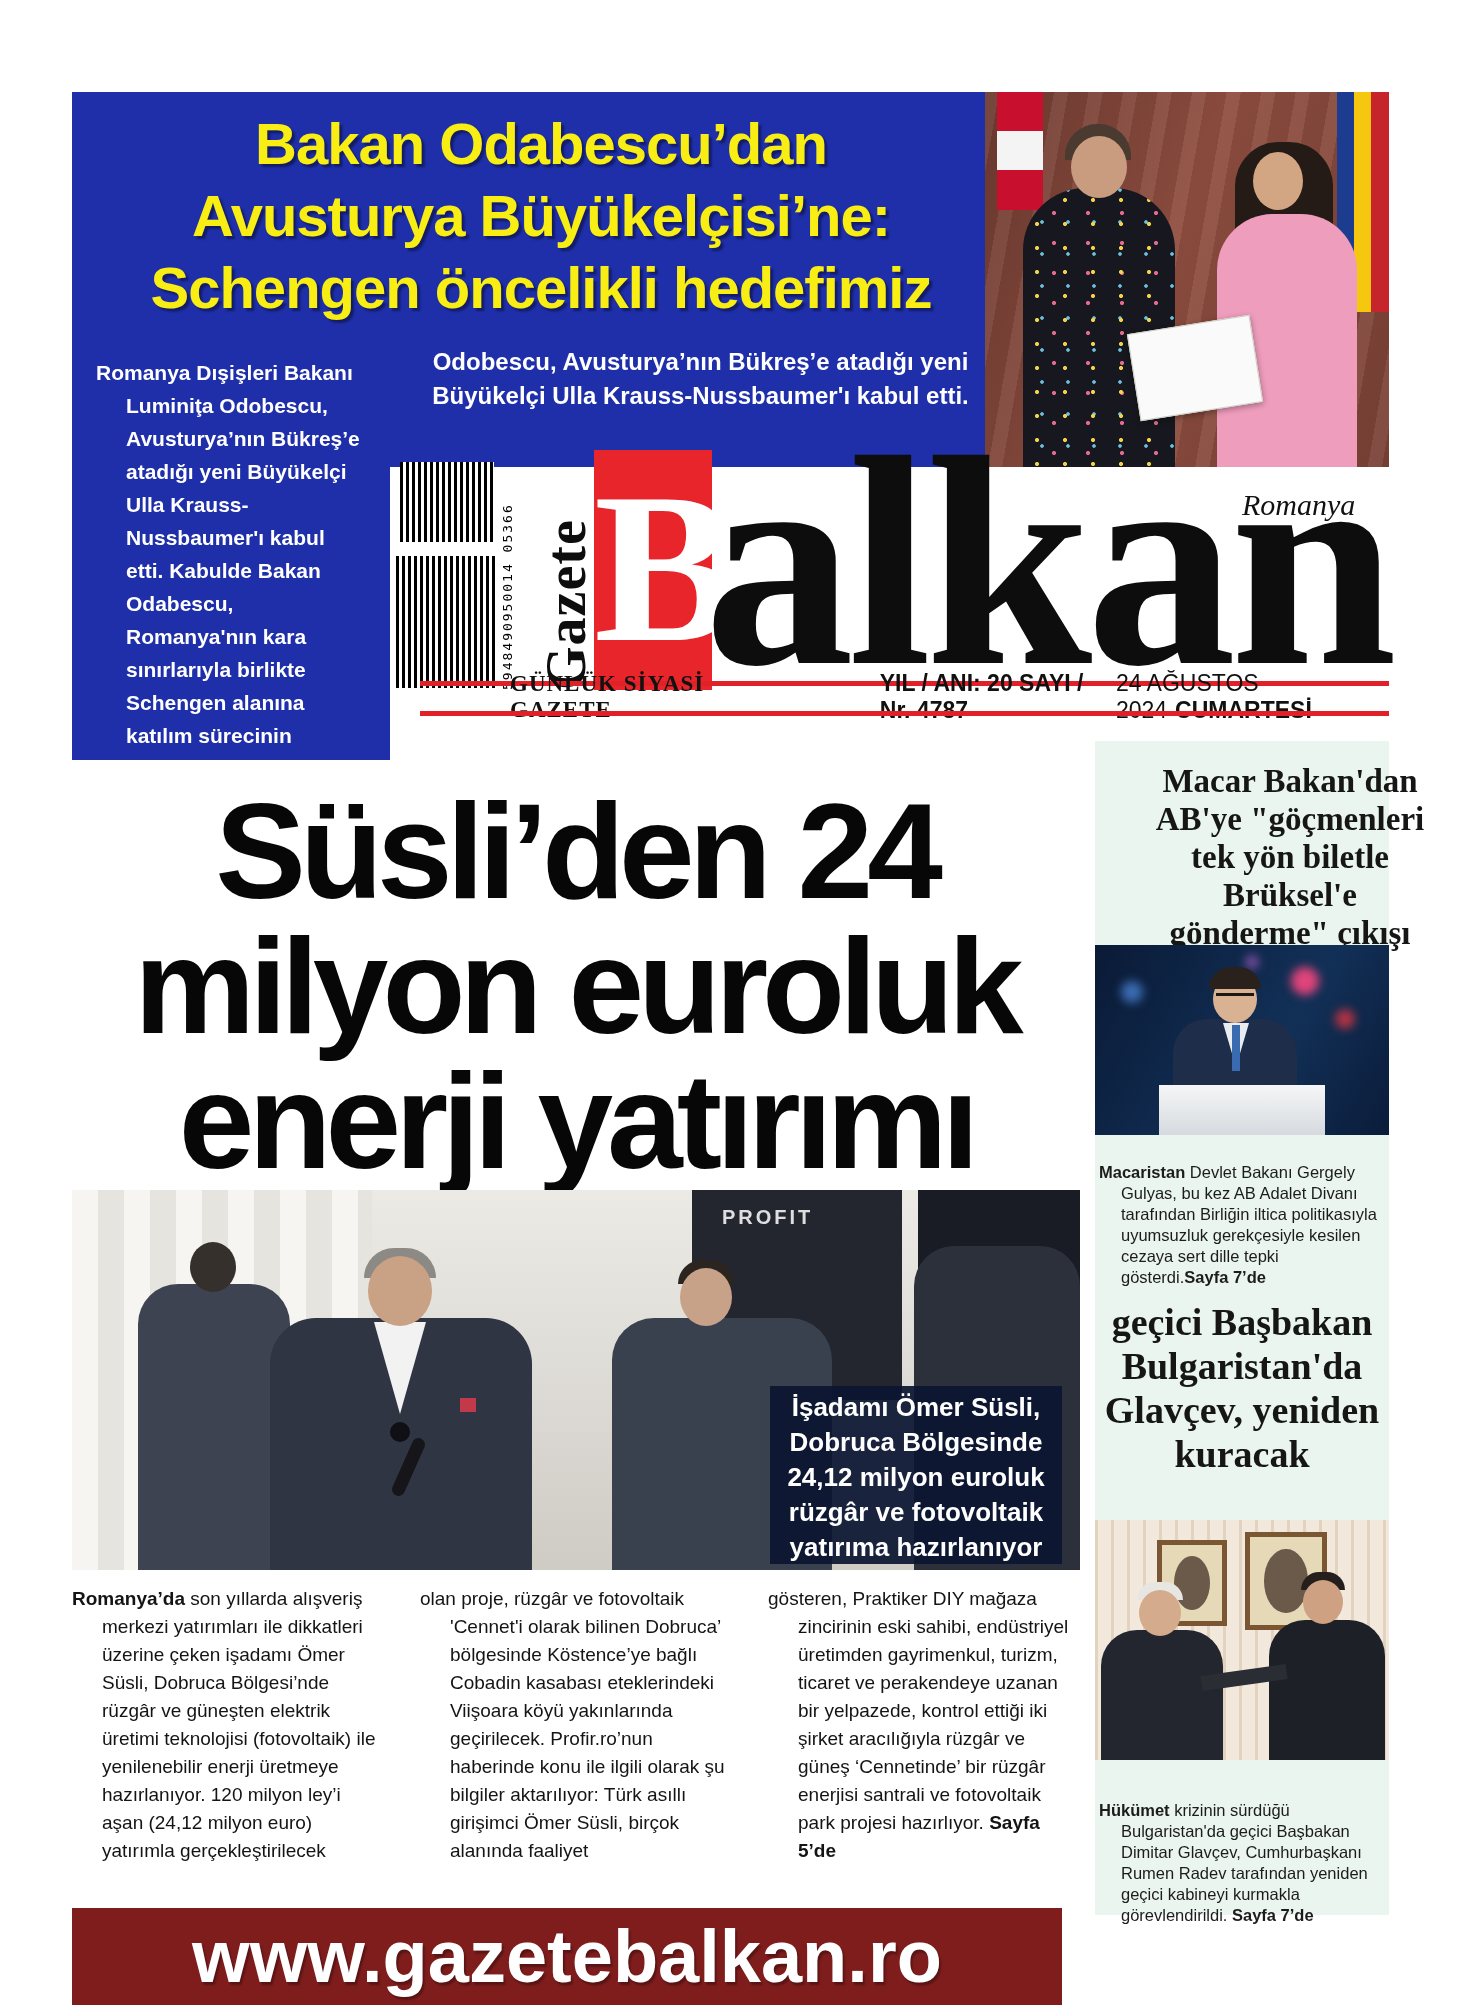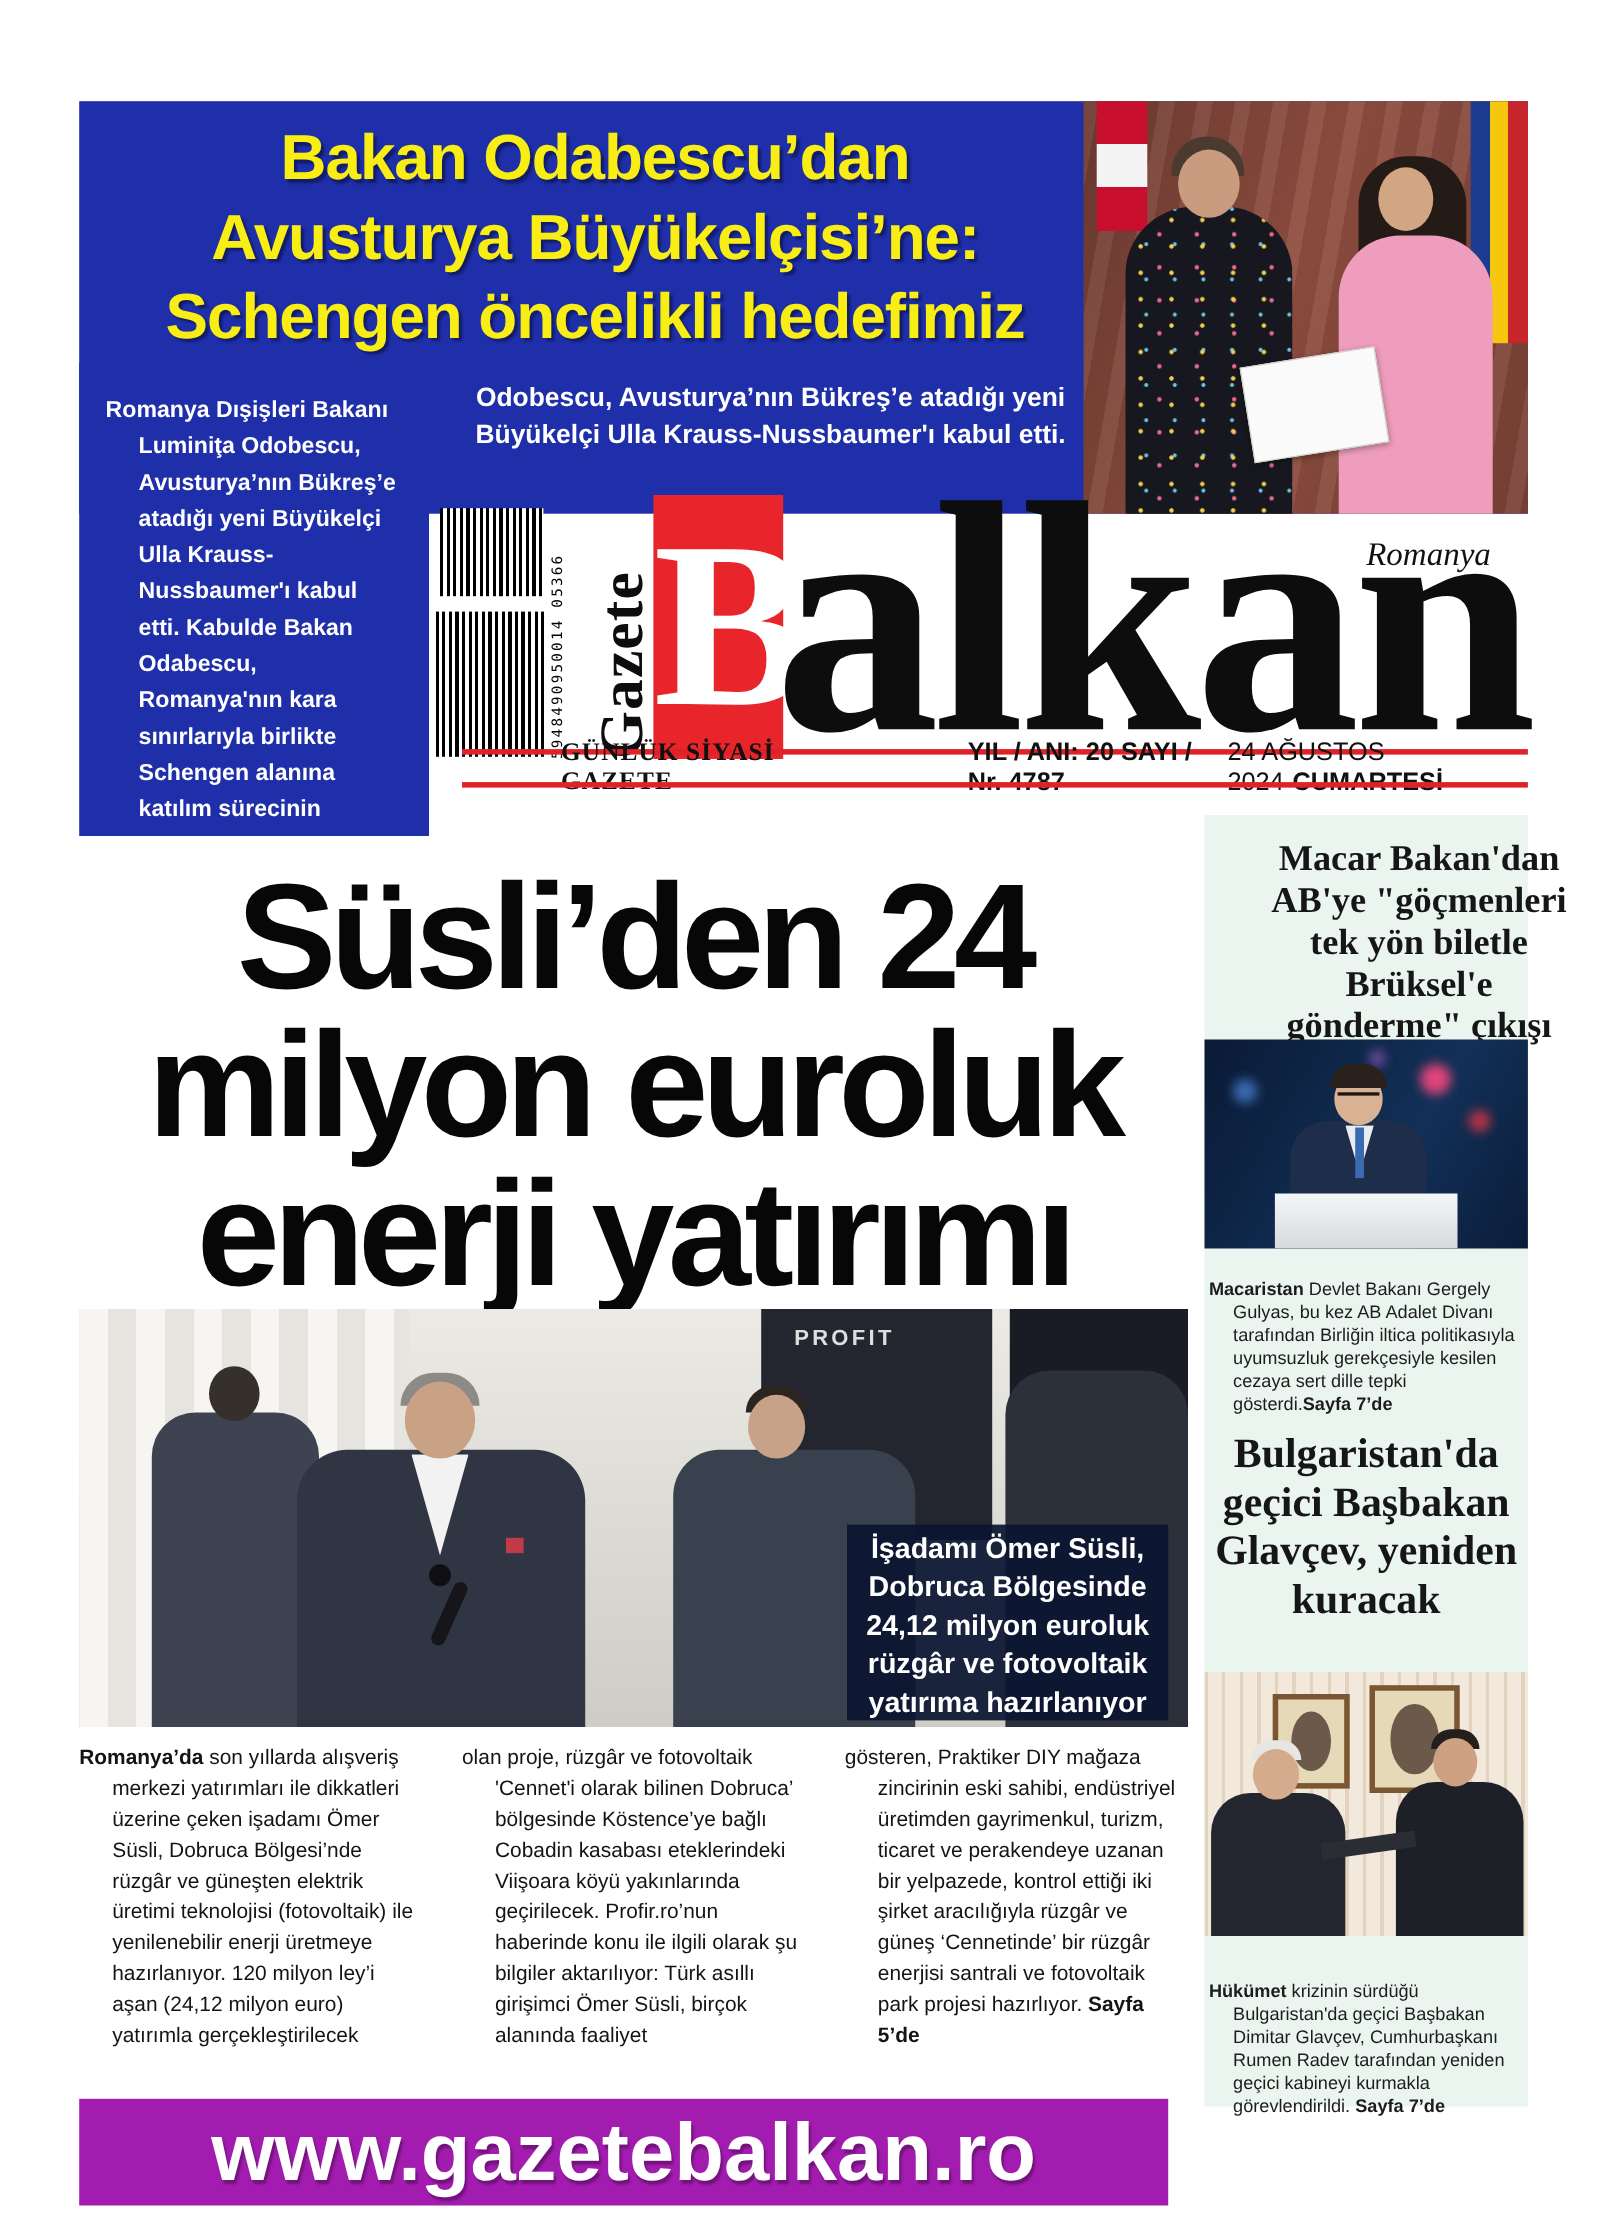--- a/index.html
+++ b/index.html
@@ -141,21 +141,21 @@
         padding-top:4px;box-sizing:border-box;}
 
   
   .bodycols{left:72px;top:1585px;width:1008px;height:318px;overflow:hidden;
         display:flex;gap:36px;font-size:19px;line-height:28px;color:#141414;}
   .bodycols .col{width:312px;}
   .lead-word{font-weight:bold;}
   .pageref{font-weight:bold;}
 
   
-  .footer{left:72px;top:1908px;width:990px;height:97px;background:#a21caf;
+  .footer{left:72px;top:1908px;width:990px;height:97px;background:#7f1d1d;
         display:flex;align-items:center;justify-content:center;}
   .footer span{color:#fff;font-weight:bold;font-size:74px;letter-spacing:0;
         text-shadow:2px 3px 2px rgba(0,0,0,.3);}
 </style>
 </head>
 <body>
 
 <div class="page">
 
   <div class="abs top-banner"></div>
@@ -227,22 +227,22 @@
     <div class="abs hu-hair"></div>
     <div class="abs hu-glasses"></div>
     <div class="abs hu-lectern"></div>
   </div>
 
   <div class="abs caption caption1">
     <p class="cap-hang"><span class="lead-word">Macaristan</span><span> Devlet Bakanı Gergely Gulyas, bu kez AB Adalet Divanı tarafından Birliğin iltica politikasıyla uyumsuzluk gerekçesiyle kesilen cezaya sert dille tepki gösterdi.</span><span class="pageref">Sayfa 7’de</span></p>
   </div>
 
   <div class="abs side-hl side-hl2">
+    <div>geçici Başbakan</div>
     <div>Bulgaristan'da</div>
-    <div>geçici Başbakan</div>
     <div>Glavçev, yeniden</div>
     <div>kuracak</div>
   </div>
 
   <div class="abs photo-bg2">
     <div class="abs wall-stripes"></div>
     <div class="abs frame frame1">
         <div class="portrait"></div>
       </div>
     <div class="abs frame frame2">

